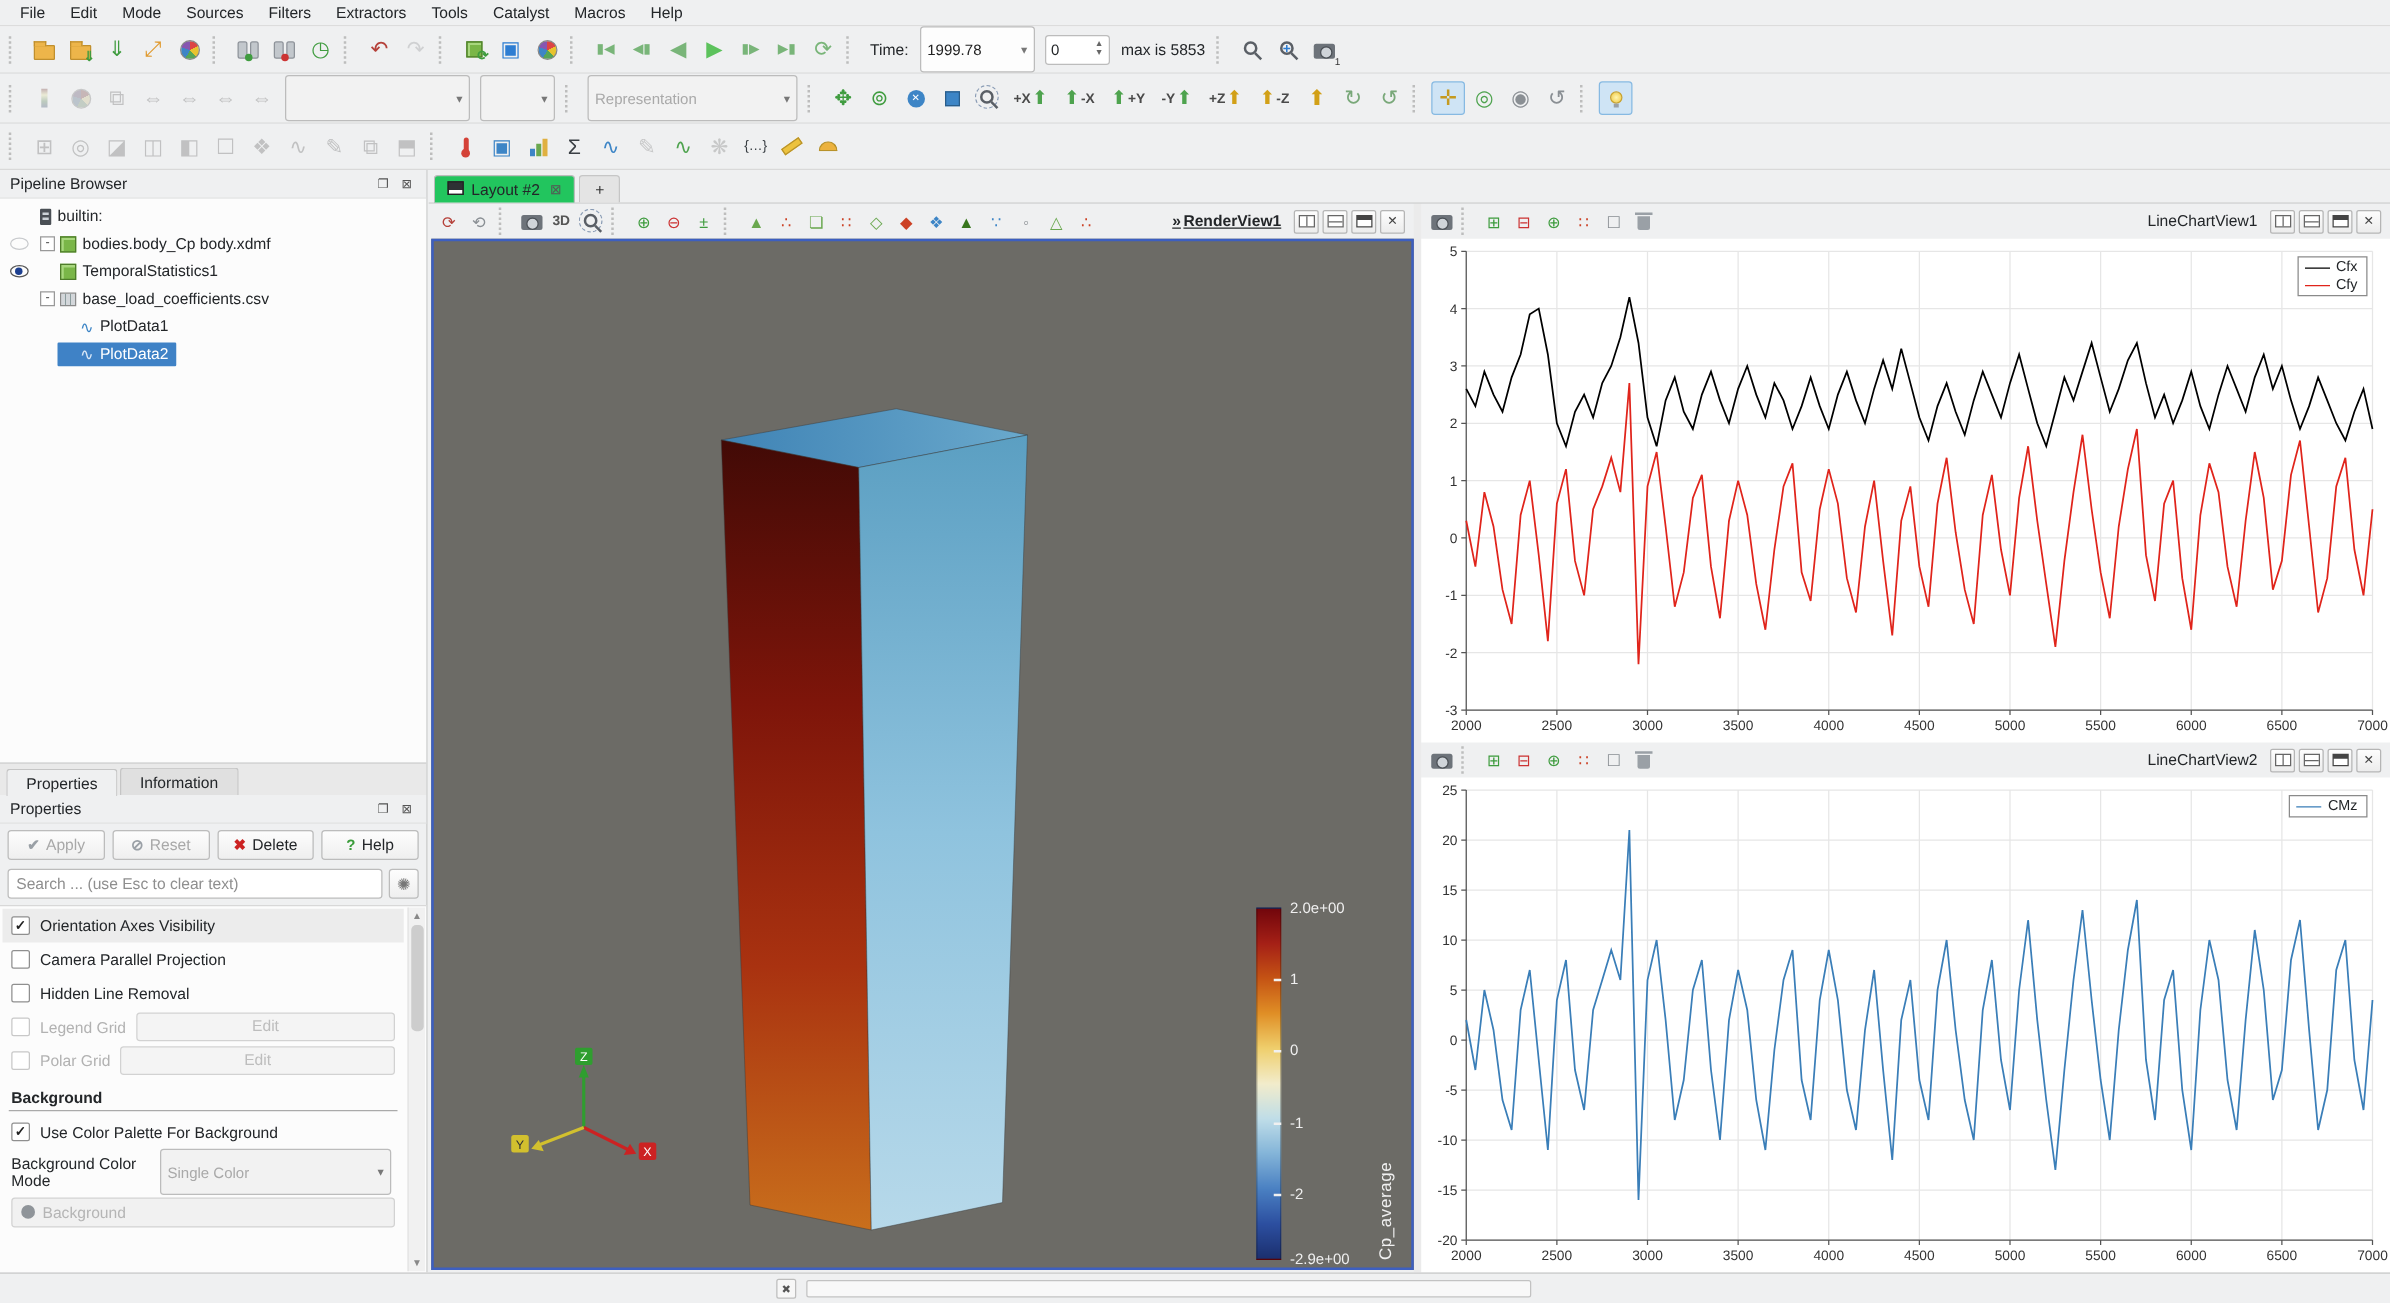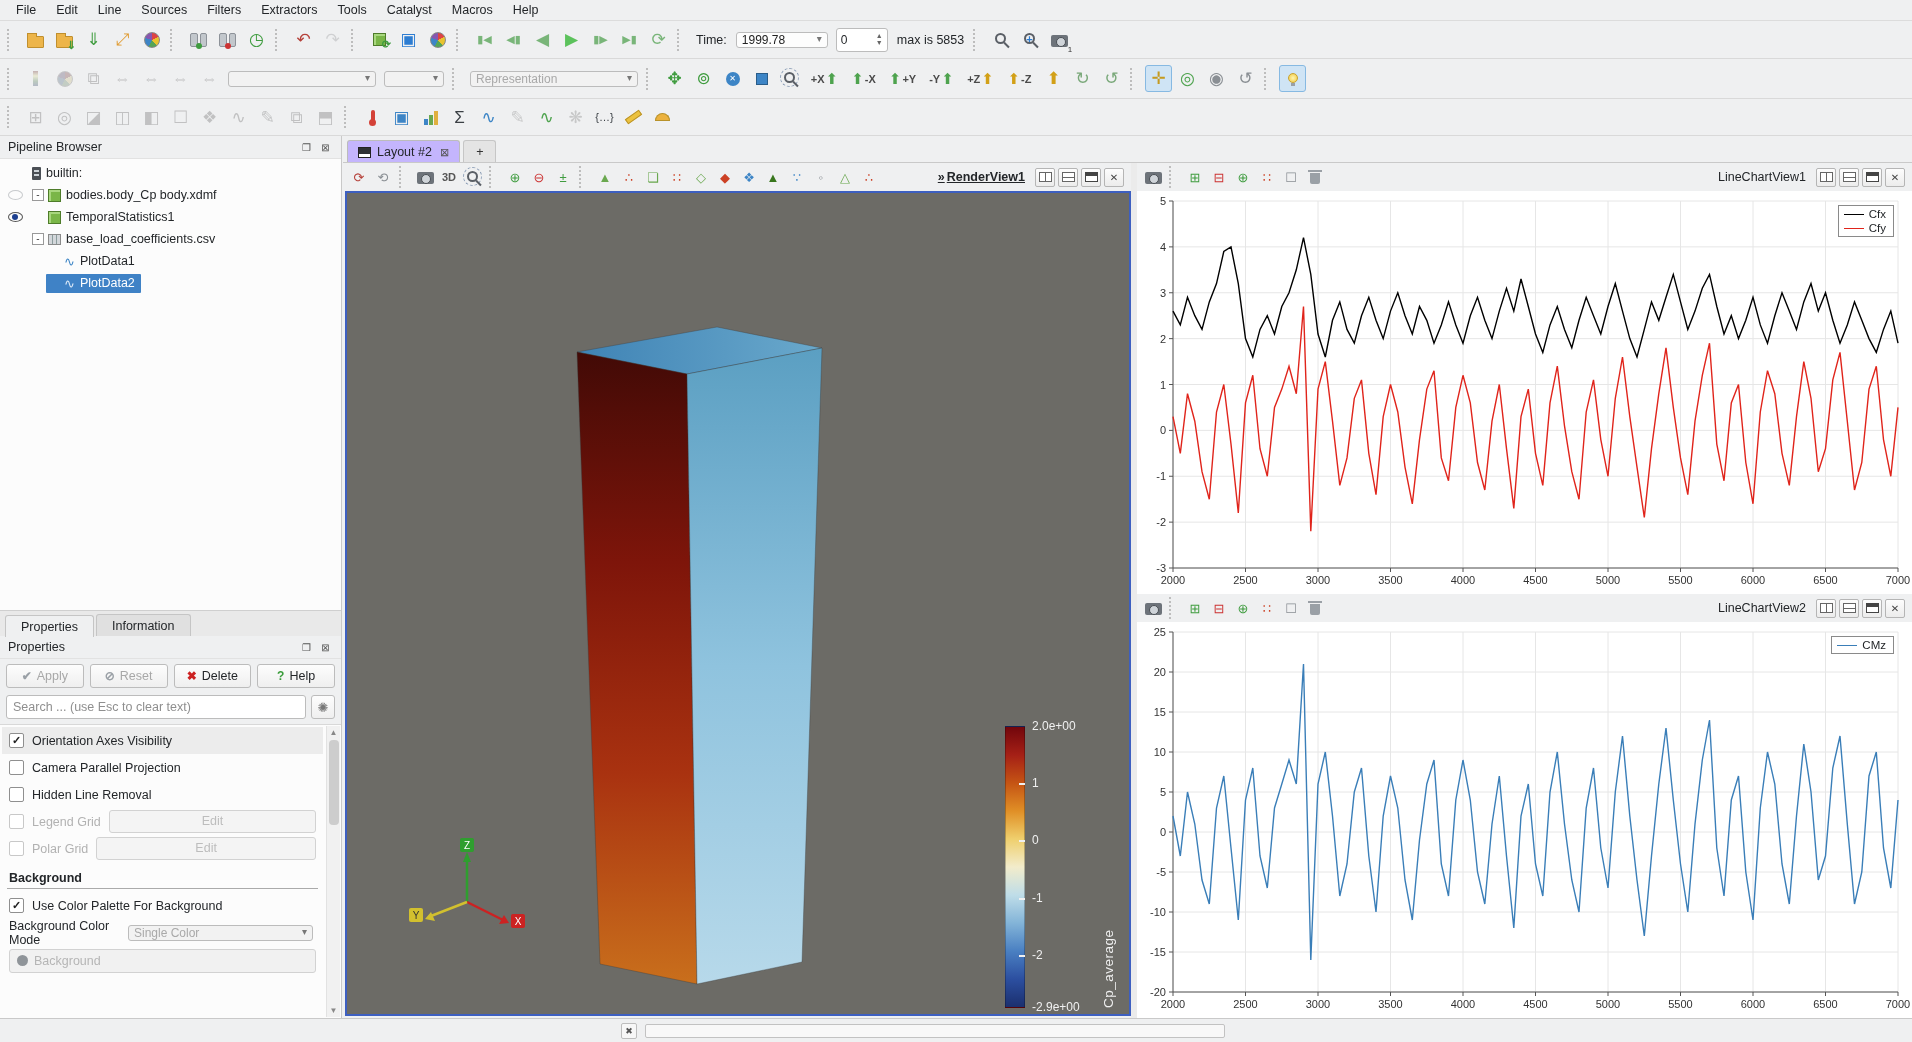--- a/index.html
+++ b/index.html
@@ -16,21 +16,21 @@
 .ic{width:27px;height:27px;display:inline-flex;align-items:center;justify-content:center;border-radius:3px;position:relative;font-size:17px;flex:0 0 auto}
 .ic.sm{width:22px;height:20px;font-size:13px}
 .ic .g{line-height:1}
 .ic.dis{opacity:.38;filter:grayscale(70%)}
 .ic.act{background:#cfe4f5;border:1px solid #86b9e2}
 .ictxt{font-size:11px;font-weight:bold;color:#555}
 .icsub{position:absolute;right:1px;bottom:-1px;font-size:8px;color:#333}
 .axbtn{width:37px;display:inline-flex;align-items:center;justify-content:center;gap:1px}
 .axlb{font-size:11px;font-weight:bold;color:#4a4a4a}
 .axar{font-size:15px;line-height:1}
-.combo{height:16px;border:1px solid #bcbcbc;border-radius:3px;background:#fdfdfd;display:inline-flex;padding:0 5px;margin:0 3px;flex:0 0 auto}
+.combo{height:37px;border:1px solid #bcbcbc;border-radius:3px;background:#fdfdfd;display:inline-flex;align-items:center;padding:0 5px;margin:0 3px;flex:0 0 auto}
 .combo .cval{flex:1;font-size:12px;color:#333;white-space:nowrap;overflow:hidden}
 .combo .carr{color:#777;font-size:10px;margin-left:4px}
 .combo.disc{background:#f2f2f2}
 .combo.disc .cval{color:#a9a9a9}
 .spin{height:24px;width:52px;border:1px solid #bcbcbc;border-radius:3px;background:#fff;display:inline-flex;align-items:center;padding:0 4px;margin:0 3px}
 .spin .sval{flex:1;font-size:12px}
 .spin .sarr{display:flex;flex-direction:column;font-size:7px;color:#666;line-height:.9}
 .tlbl{margin:16px 4px;font-size:12.5px}
 
 
@@ -116,21 +116,21 @@
 .bigbtn{flex:1;height:24px;border:1px solid #d2d2d2;border-radius:3px;background:#f1f1f1;color:#b5b5b5;display:inline-flex;align-items:center;gap:6px;padding:0 7px;font-size:12.5px}
 .bigbtn .dot{width:11px;height:11px;border-radius:50%;background:#8f9499}
 .pscroll{position:absolute;right:1px;top:1px;bottom:1px;width:14px;background:#f1f1f1;border-left:1px solid #e2e2e2;display:flex;flex-direction:column;align-items:center}
 .pscroll .sarrow{font-size:8px;color:#888;padding:2px 0}
 .pscroll .thumb{width:10px;height:85px;background:#cdcdcd;border-radius:4px;margin-top:1px}
 .pscroll .sspace{flex:1}
 
 
 .right{position:absolute;left:343px;top:136px;right:0;bottom:24px;display:flex;flex-direction:column;background:#eff0f1}
 .tabbar{height:27px;display:flex;align-items:flex-end;padding-left:4px;background:#eff0f1;border-bottom:1px solid #c9c9c9}
-.vtab{display:inline-flex;align-items:center;gap:6px;padding:4px 10px 3px;background:#c4b5fd;border:1px solid #bcbcbc;border-bottom:none;border-radius:3px 3px 0 0;font-size:12.5px}
+.vtab{display:inline-flex;gap:6px;padding:4px 10px 3px;background:#22c55e;border:1px solid #bcbcbc;border-bottom:none;border-radius:3px 3px 0 0;font-size:12.5px}
 .vtab .wicon{width:13px;height:11px;background:#2e3134;border:1px solid #222;box-shadow:inset 0 -3px 0 #fff}
 .vtab .tclose{font-size:11px;color:#555;margin-left:2px}
 .plustab{padding:4px 12px 3px;background:#e4e4e4;border:1px solid #c6c6c6;border-bottom:none;border-radius:3px 3px 0 0;margin-left:3px;color:#333}
 .views{flex:1;display:flex;min-height:0}
 .vcol{display:flex;flex-direction:column;min-height:0}
 .vcol-render{width:788px;flex:0 0 auto}
 .vsplit{width:6px;background:#ebebeb;flex:0 0 auto}
 .vcol-charts{flex:1}
 .vstrip{height:28px;display:flex;align-items:center;padding:0 5px;gap:2px;background:#eff0f1;flex:0 0 auto}
 .vtitle{font-size:12.5px;margin-left:auto;white-space:nowrap}
@@ -160,21 +160,21 @@
 .sb-mem .fill{position:absolute;left:0;top:0;bottom:0;background:#a8dba4}
 .sb-mem .txt{position:relative;text-align:center;line-height:16px;color:#1d1d1d;font-size:11.5px}
 </style>
 </head>
 <body>
 
 <div id="app">
   <div class="menubar" id="menubar">
       <span class="mi">File</span>
       <span class="mi">Edit</span>
-      <span class="mi">Line</span>
+      <span class="mi">Mode</span>
       <span class="mi">Sources</span>
       <span class="mi">Filters</span>
       <span class="mi">Extractors</span>
       <span class="mi">Tools</span>
       <span class="mi">Catalyst</span>
       <span class="mi">Macros</span>
       <span class="mi">Help</span>
     </div>
   <div class="tb" id="tb1">
       <span class="hdl"></span>

